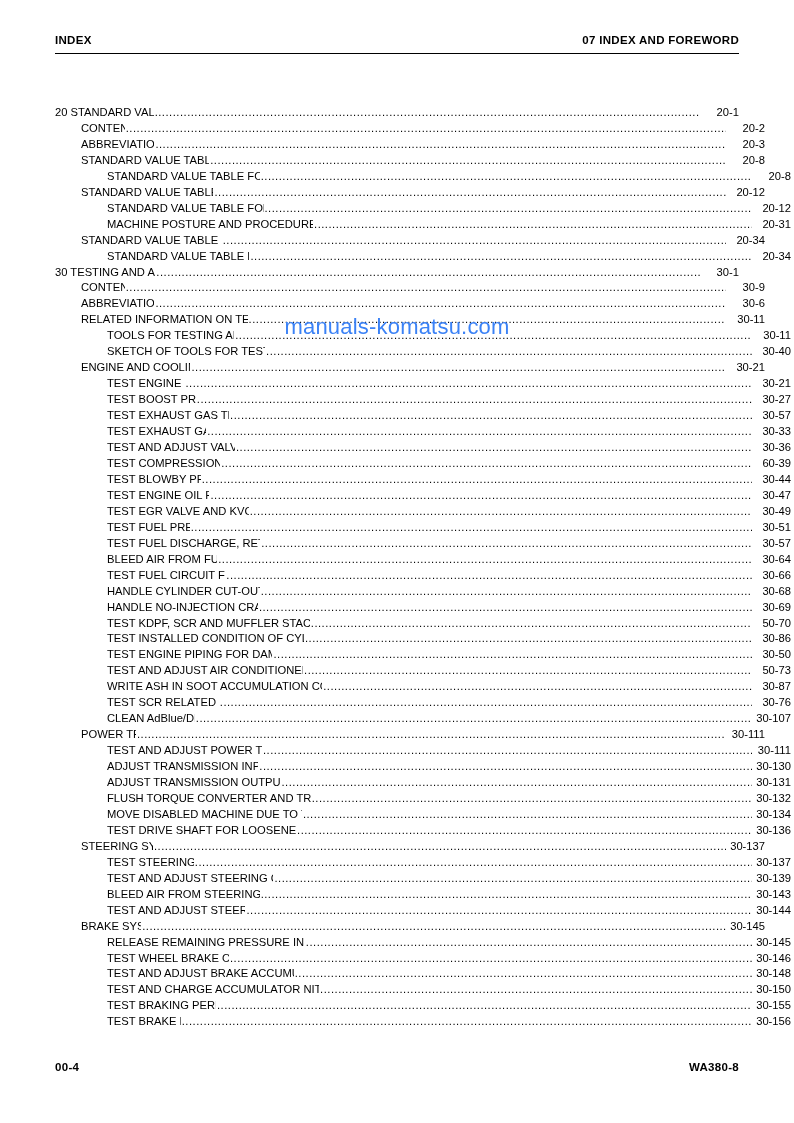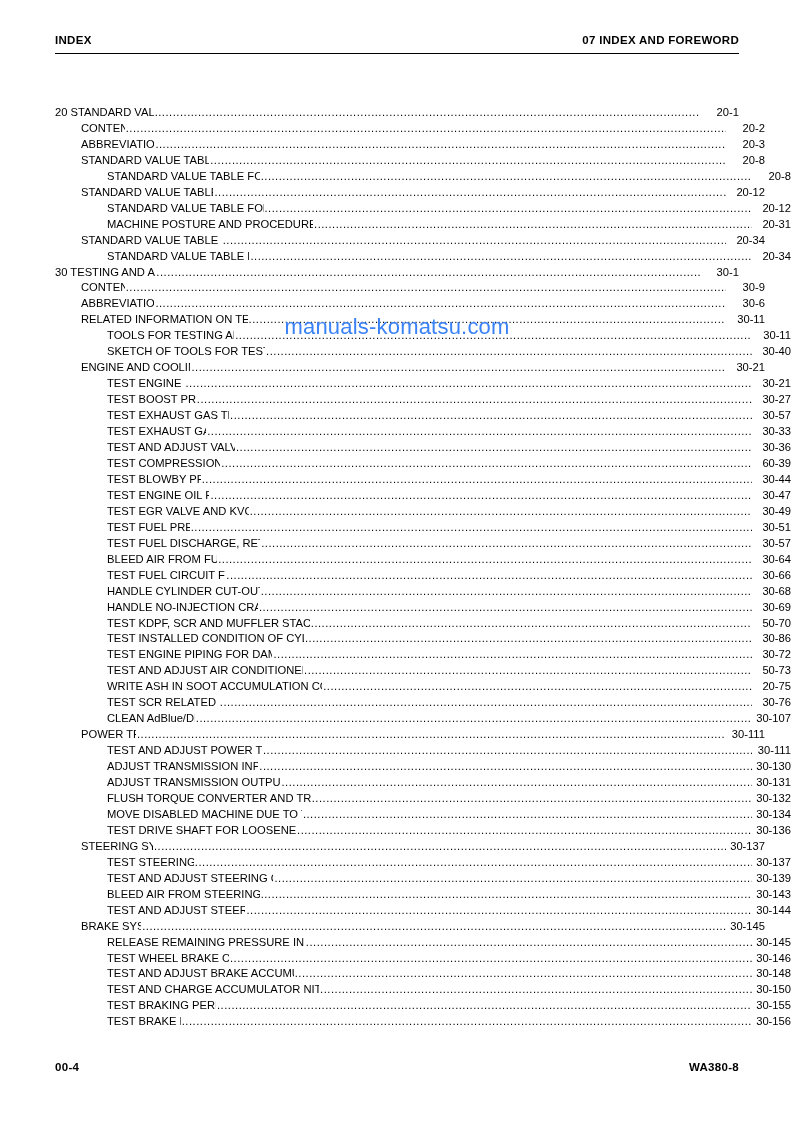--- a/index.html
+++ b/index.html
@@ -288,31 +288,31 @@
         <span class="toc-page">50-70</span>
       </div>
       <div class="toc-row lvl2">
         <span class="toc-title">TEST INSTALLED CONDITION OF CYLINDER HEADS AND MANIFOLDS</span>
         <span class="toc-dots"></span>
         <span class="toc-page">30-86</span>
       </div>
       <div class="toc-row lvl2">
         <span class="toc-title">TEST ENGINE PIPING FOR DAMAGE AND LOOSENESS</span>
         <span class="toc-dots"></span>
-        <span class="toc-page">30-72</span>
+        <span class="toc-page">30-50</span>
       </div>
       <div class="toc-row lvl2">
         <span class="toc-title">TEST AND ADJUST AIR CONDITIONER COMPRESSOR BELT TENSION</span>
         <span class="toc-dots"></span>
         <span class="toc-page">50-73</span>
       </div>
       <div class="toc-row lvl2">
         <span class="toc-title">WRITE ASH IN SOOT ACCUMULATION CORRECTION TO ENGINE CONTROLLER</span>
         <span class="toc-dots"></span>
-        <span class="toc-page">20-75</span>
+        <span class="toc-page">30-87</span>
       </div>
       <div class="toc-row lvl2">
         <span class="toc-title">TEST SCR RELATED FUNCTIONS</span>
         <span class="toc-dots"></span>
         <span class="toc-page">30-76</span>
       </div>
       <div class="toc-row lvl2">
         <span class="toc-title">CLEAN AdBlue/DEF TANK</span>
         <span class="toc-dots"></span>
         <span class="toc-page">30-107</span>

